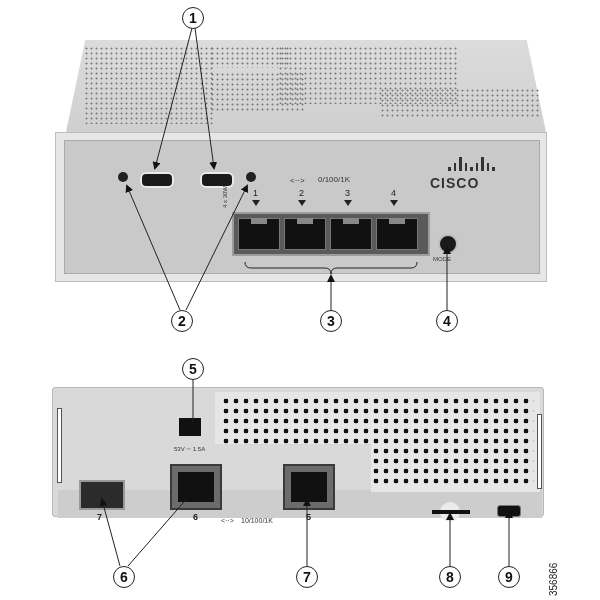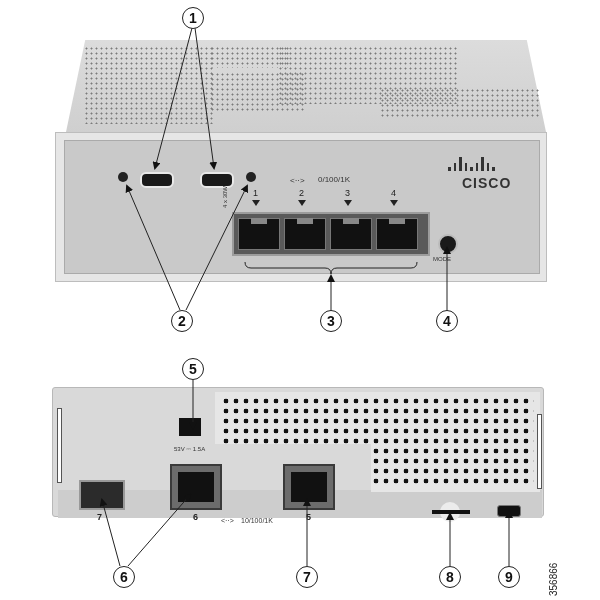--- a/index.html
+++ b/index.html
@@ -114,21 +114,21 @@
     <span style="height:4px"></span>
       <span style="height:8px"></span>
       <span style="height:14px"></span>
       <span style="height:8px"></span>
       <span style="height:4px"></span>
       <span style="height:8px"></span>
       <span style="height:14px"></span>
       <span style="height:8px"></span>
       <span style="height:4px"></span>
   </div>
-  <div class="cisco-word" style="left:462px;top:175px;text-align:center;">CISCO</div>
+  <div class="cisco-word" style="left:430px;top:175px;text-align:center;">CISCO</div>
 
   <div class="mode-btn" style="left:438px;top:234px;"></div>
   <div class="smalltxt" style="left:433px;top:256px;">MODE</div>
 </div>
 
 <div>
   <div class="rear-frame"></div>
   <div class="rear-lower"></div>
   <div class="rear-grille">
       <div class="holes"></div>

